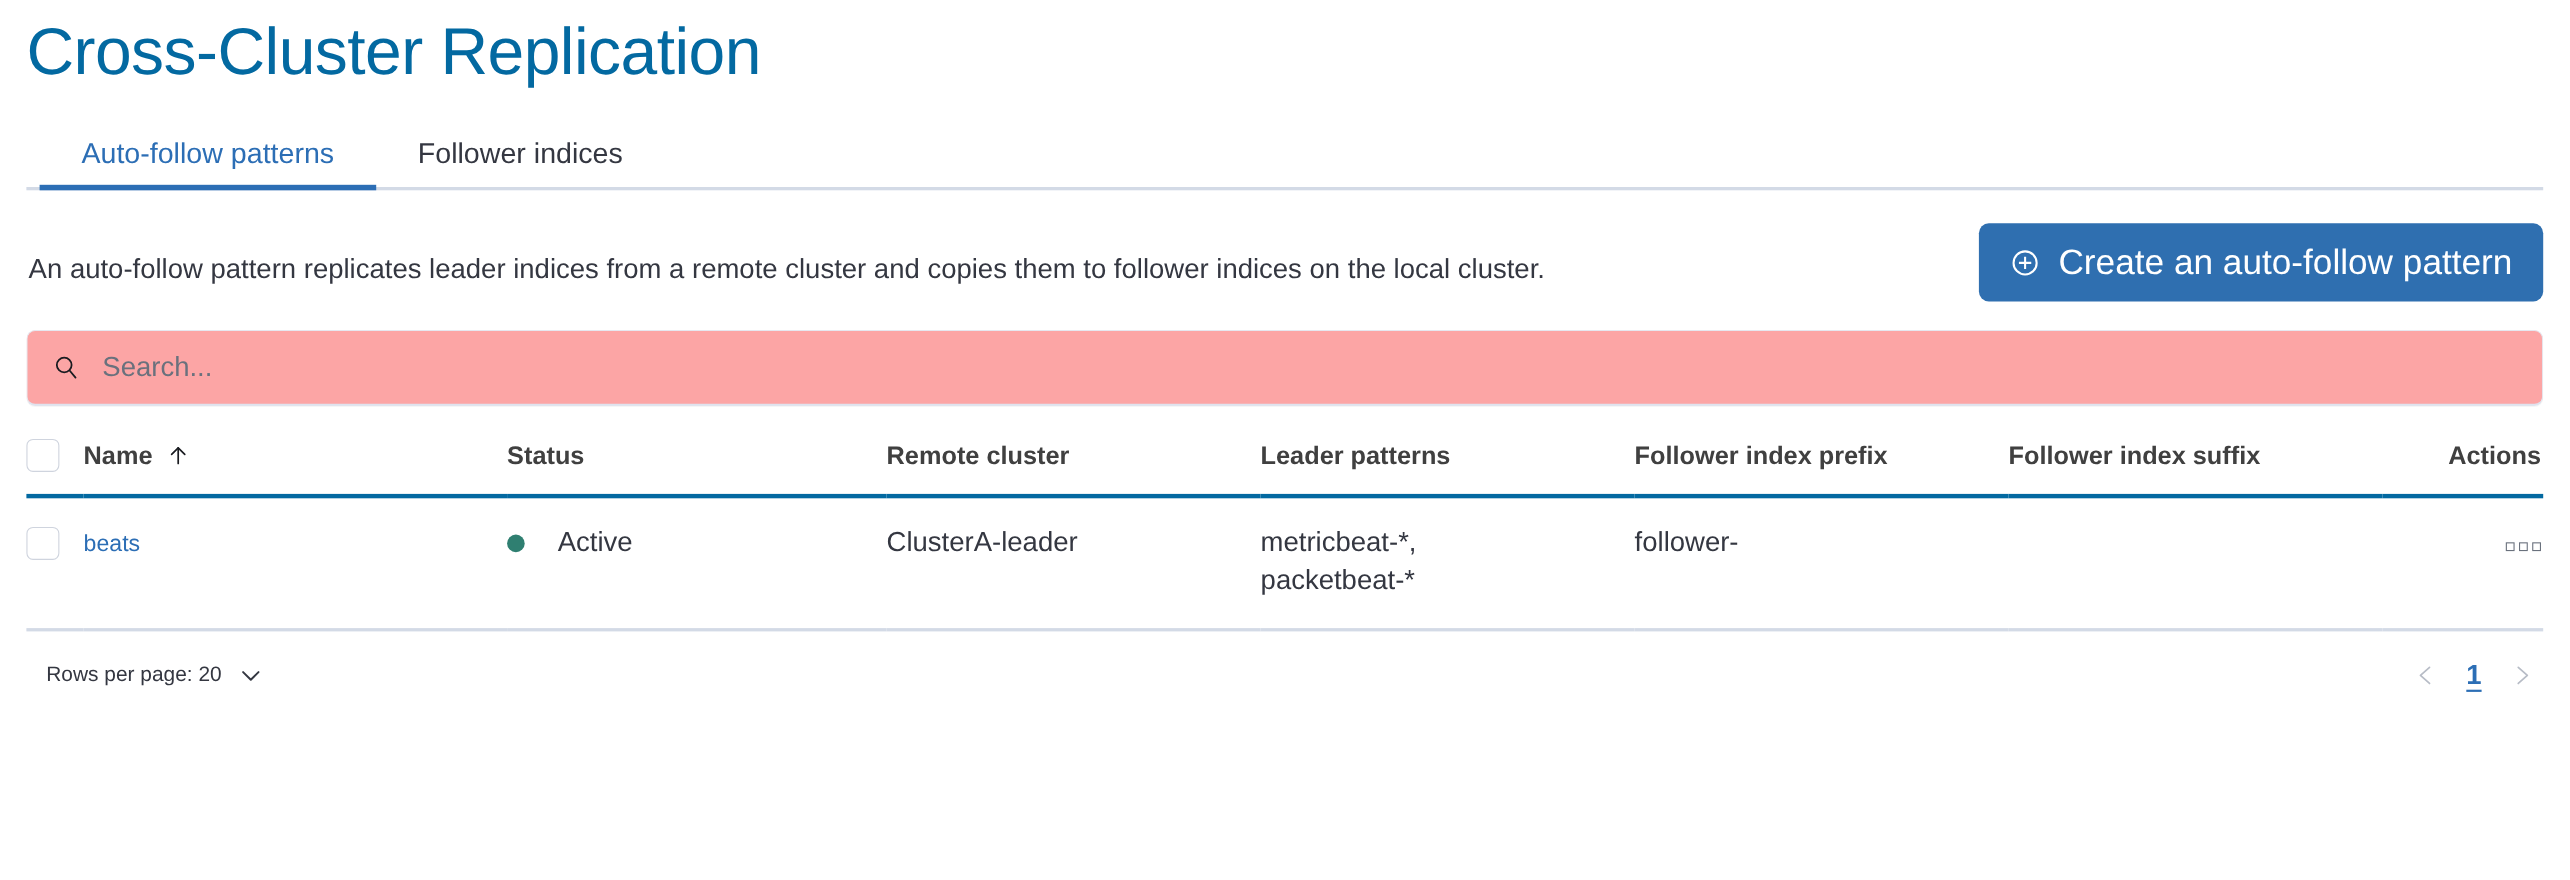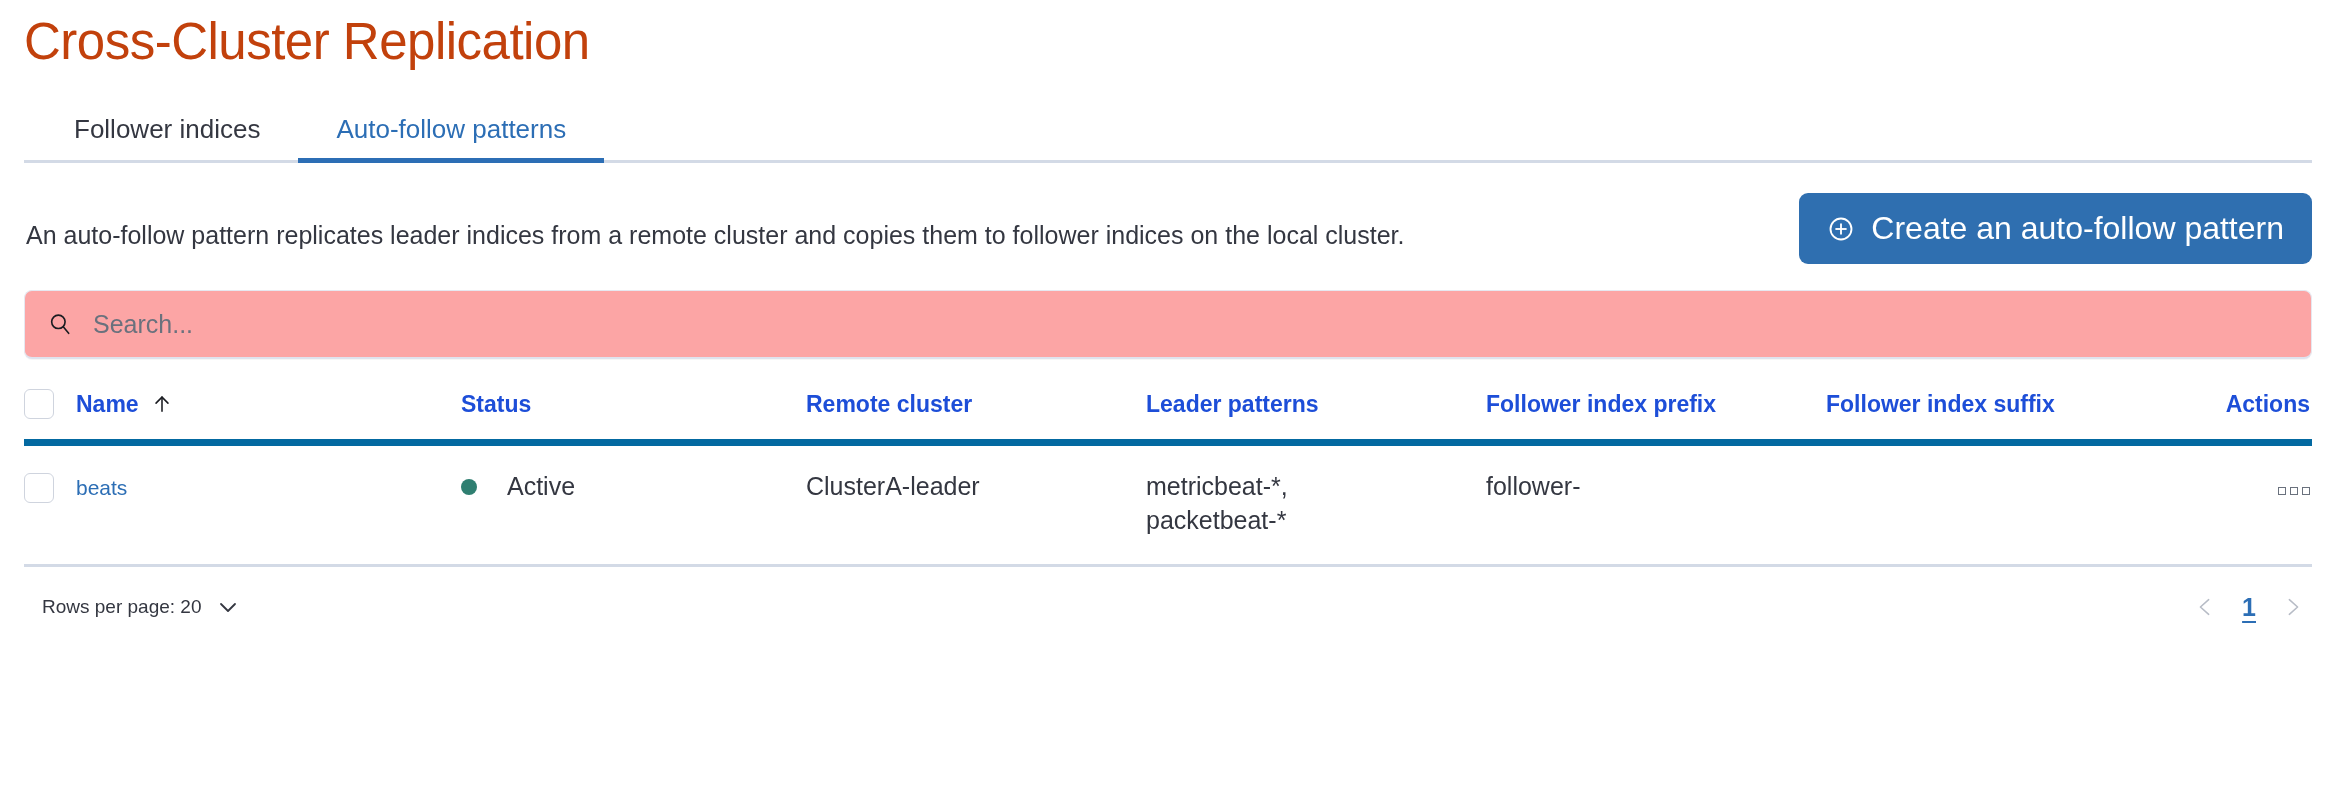--- a/index.html
+++ b/index.html
@@ -18,24 +18,24 @@
   .page {
     position: relative;
     width: 2336px;
     height: 800px;
     box-sizing: border-box;
     padding: 0 24px;
   }
 
   
   .page-title {
-    font-size: 51px;
+    font-size: 60px;
     line-height: 1.1;
     font-weight: 400;
-    color: #c2410c;
+    color: #0369a1;
     letter-spacing: -0.5px;
     margin: 0;
     padding-top: 14px;
     padding-left: 0px;
   }
 
   
   .tabs {
     display: flex;
     align-items: flex-end;
@@ -142,23 +142,23 @@
   .table {
     width: 100%;
     border-collapse: collapse;
     table-layout: fixed;
     margin-top: 22px;
   }
   .table th {
     text-align: left;
     font-size: 23px;
     font-weight: 700;
-    color: #1d4ed8;
+    color: #404040;
     padding: 8px 0 20px 0;
-    border-bottom: 7px solid #0369a1;
+    border-bottom: 4px solid #0369a1;
     vertical-align: middle;
   }
   .table td {
     font-size: 25px;
     color: #343741;
     padding: 24px 0 26px 0;
     border-bottom: 3px solid #d3dae6;
     vertical-align: top;
     line-height: 1.35;
   }
@@ -247,22 +247,22 @@
   }
 </style>
 </head>
 <body>
 
 <div class="page">
 
   <h1 class="page-title">Cross-Cluster Replication</h1>
 
   <div class="tabs">
+    <button class="tab active">Auto-follow patterns</button>
     <button class="tab">Follower indices</button>
-    <button class="tab active">Auto-follow patterns</button>
   </div>
 
   <div class="desc-row">
     <div class="desc-text">An auto-follow pattern replicates leader indices from a remote cluster and copies them to follower indices on the local cluster.</div>
     <button class="create-btn">
       <span class="plus-icon">
         <svg viewBox="0 0 24 24" width="28" height="28" fill="none" stroke="#ffffff" stroke-width="1.6">
           <circle cx="12" cy="12" r="9"></circle>
           <line x1="12" y1="7.2" x2="12" y2="16.8"></line>
           <line x1="7.2" y1="12" x2="16.8" y2="12"></line>

